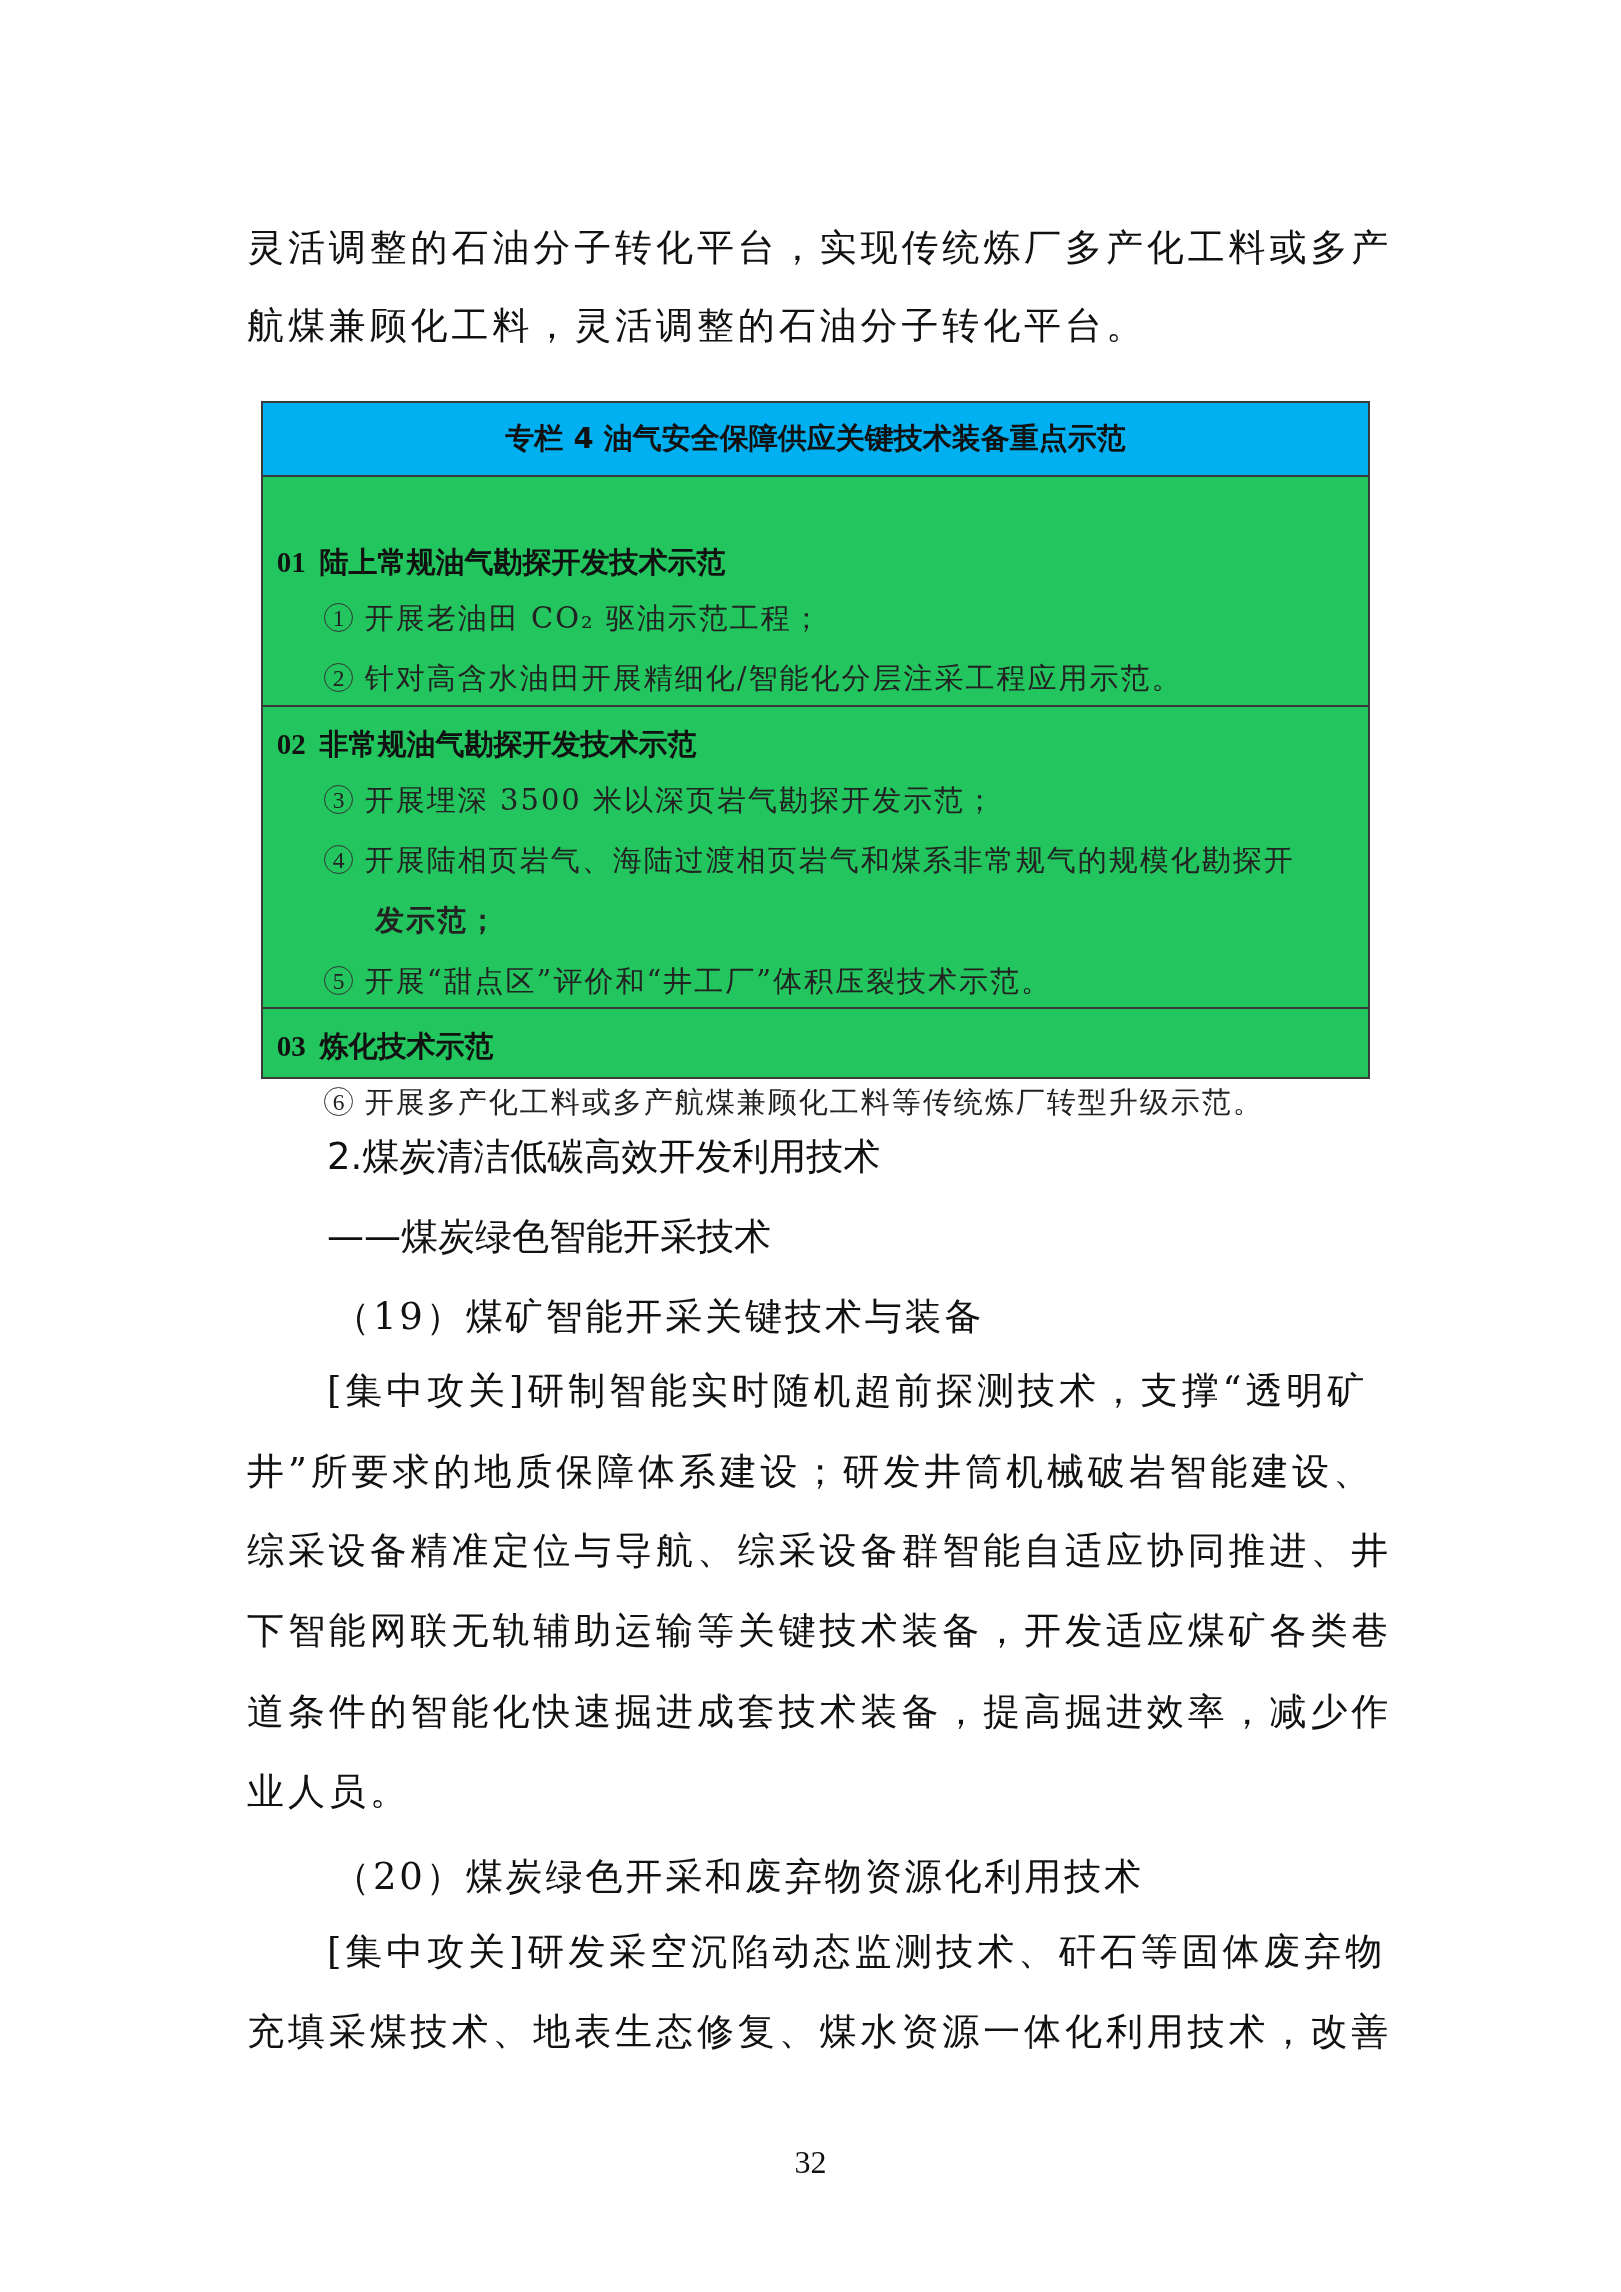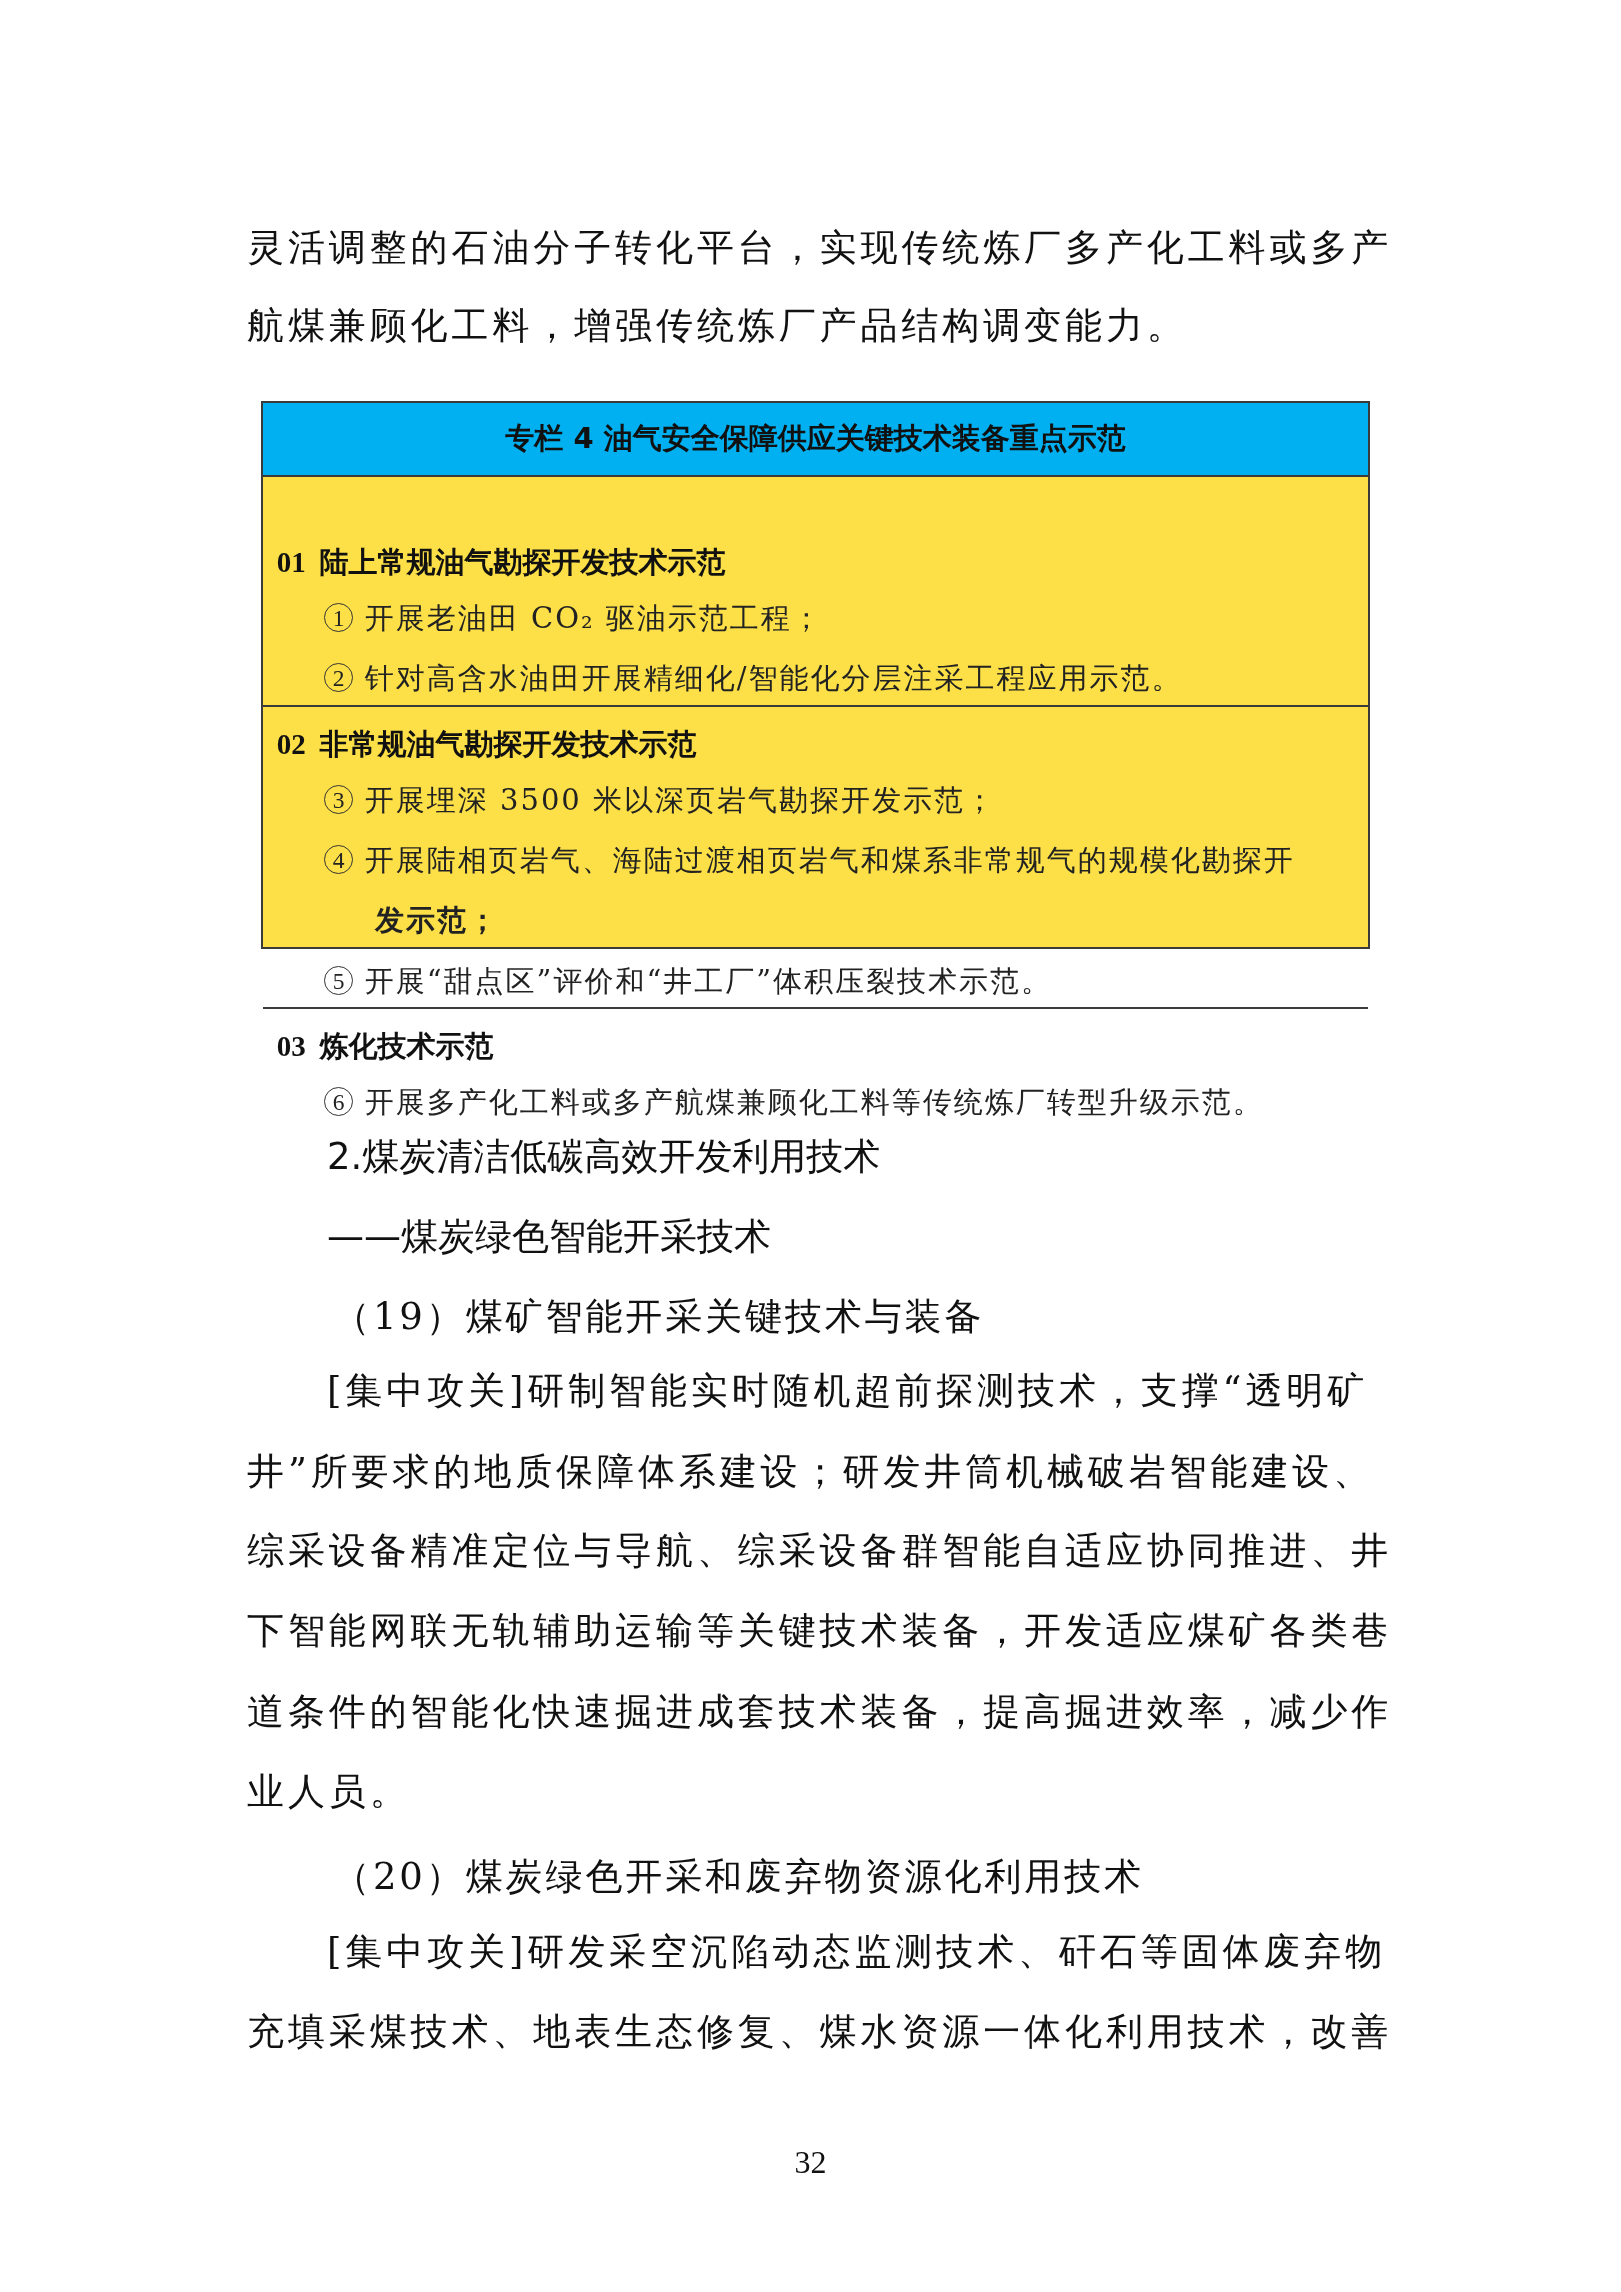--- a/index.html
+++ b/index.html
@@ -1,20 +1,20 @@
 <!DOCTYPE html>
 <html><head>
   <meta charset="utf-8">
   <style>
     html, body { margin: 0; padding: 0; background: #ffffff; }
     body { width: 1621px; height: 2293px; position: relative; overflow: hidden;
            font-family: "DejaVu Serif", "Liberation Serif", serif; color: #111; }
     .para-line { position: absolute; left: 247px; font-size: 37px; line-height: 1; letter-spacing: 3.9px; white-space: nowrap; }
-    .box { position: absolute; left: 261px; top: 401px; width: 1109px; height: 548px;
-           border: 2px solid #3a3a3a; box-sizing: border-box; background: #fde047; }
+    .box { position: absolute; left: 261px; top: 401px; width: 1109px; height: 678px;
+           border: 2px solid #3a3a3a; box-sizing: border-box; background: #22c55e; }
     .box-header { position: absolute; left: 0; top: 0; right: 0; height: 72px; background: #00b0f0;
                   border-bottom: 2px solid #3a3a3a; display: flex; align-items: center; justify-content: center;
                   font-family: "DejaVu Sans", "Liberation Sans", sans-serif; font-weight: bold; font-size: 29px; color: #111; }
     .section { position: absolute; left: 0; right: 0; border-bottom: 2px solid #3a3a3a; margin-top: 48px; }
     .section.last { border-bottom: none; }
     .sec-title { position: absolute; left: 13.7px; font-size: 29px; font-weight: bold; white-space: nowrap; }
     .sec-title .num { font-family: "Liberation Serif", serif; margin-right: 13.7px; }
     .item { position: absolute; left: 61px; font-size: 29px; white-space: nowrap; letter-spacing: 2px; color: #222; }
     .item .circ { display: inline-block; width: 29px; height: 29px; border: 1.5px solid #333; border-radius: 50%;
                   font-family: "Liberation Serif", serif; font-size: 23.5px; line-height: 29px; text-align: center;
@@ -23,21 +23,21 @@
     .heading-sans { position: absolute; left: 327px; font-family: "DejaVu Sans", "Liberation Sans", sans-serif; font-size: 37px; white-space: nowrap; }
     .subhead { position: absolute; left: 327px; font-size: 37px; white-space: nowrap; letter-spacing: 2.9px; }
     .page-number { position: absolute; left: 0; right: 0; top: 2144px; text-align: center; font-family: "Liberation Serif", serif; font-size: 32px; }
   </style>
 </head>
 <body>
 
 <div>
 
   <div class="para-line" style="top:229px;">灵活调整的石油分子转化平台，实现传统炼厂多产化工料或多产</div>
-  <div class="para-line" style="top:307px;">航煤兼顾化工料，增强传统炼厂产品结构调变能力。</div>
+  <div class="para-line" style="top:307px;">航煤兼顾化工料，灵活调整的石油分子转化平台。</div>
 
   <div class="box">
     <div class="box-header">专栏 4  油气安全保障供应关键技术装备重点示范</div>
 
     <div class="section" style="top:72px;height:182px;">
       <div class="sec-title" style="top:19.6px;">
         <span class="num">01</span><span>陆上常规油气勘探开发技术示范</span>
       </div>
       <div class="item" style="top:76px;">
         <span class="circ">1</span><span>开展老油田 CO₂ 驱油示范工程；</span>

